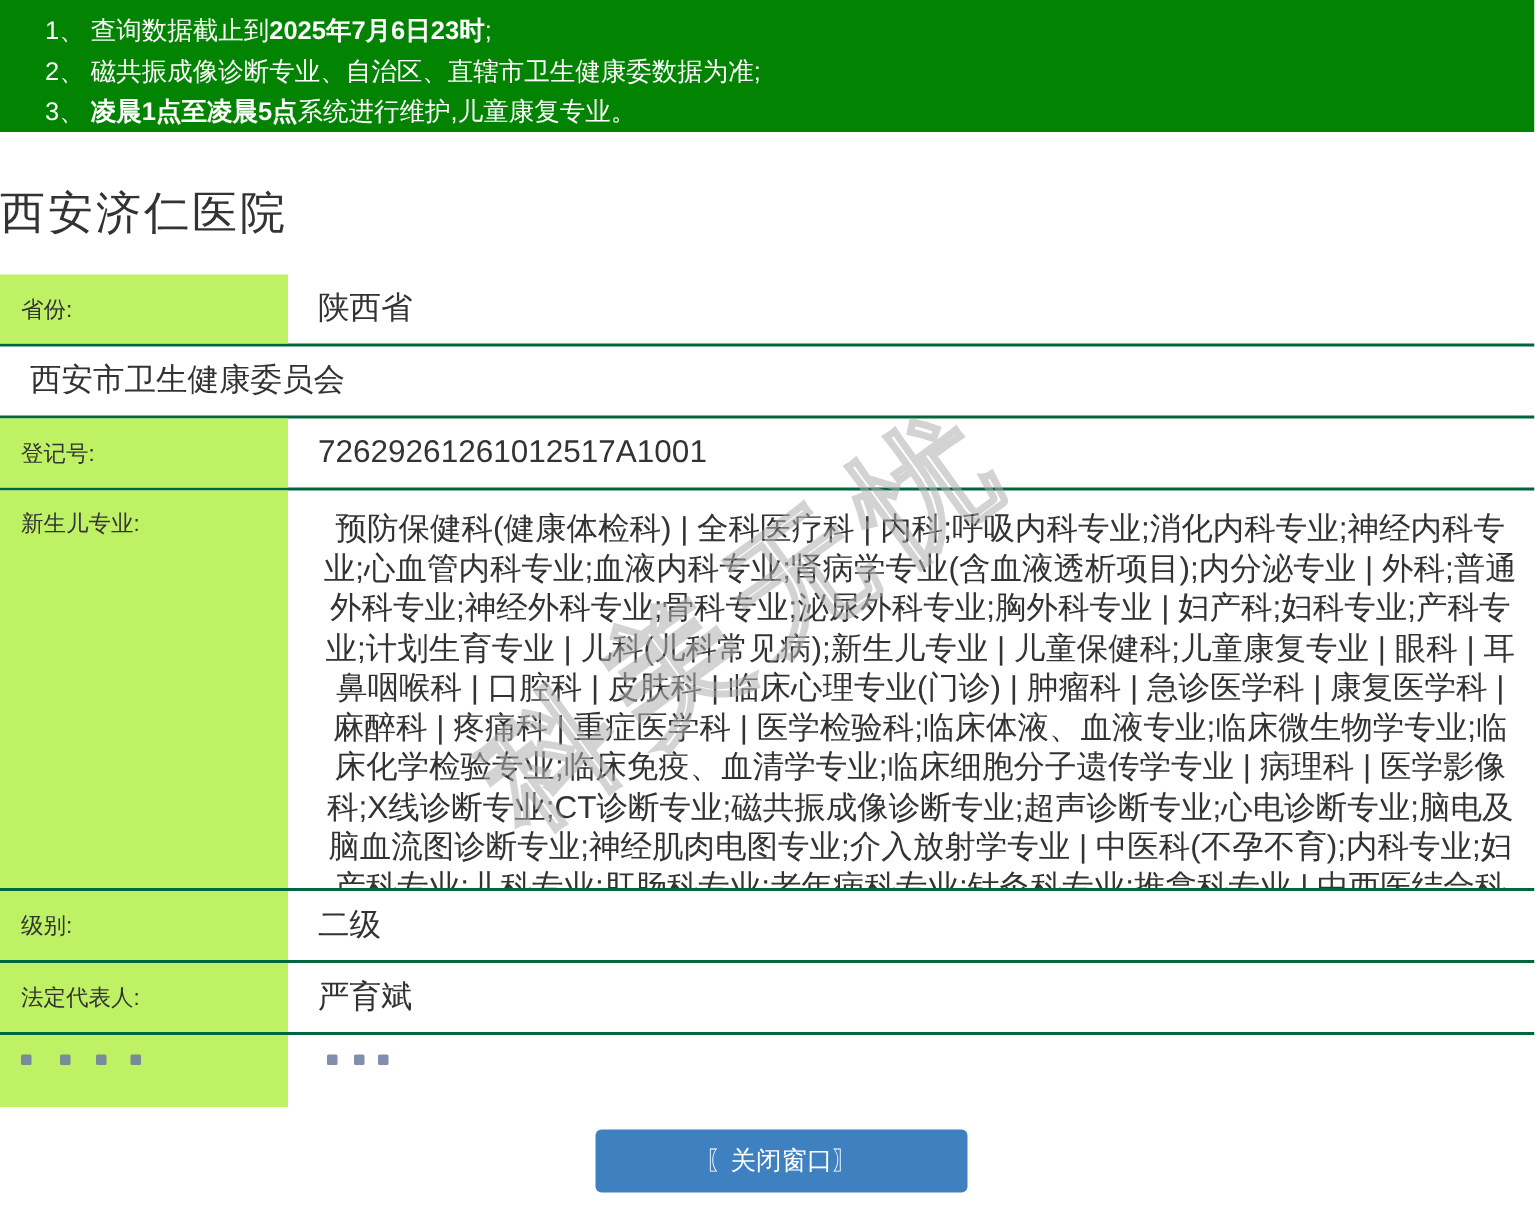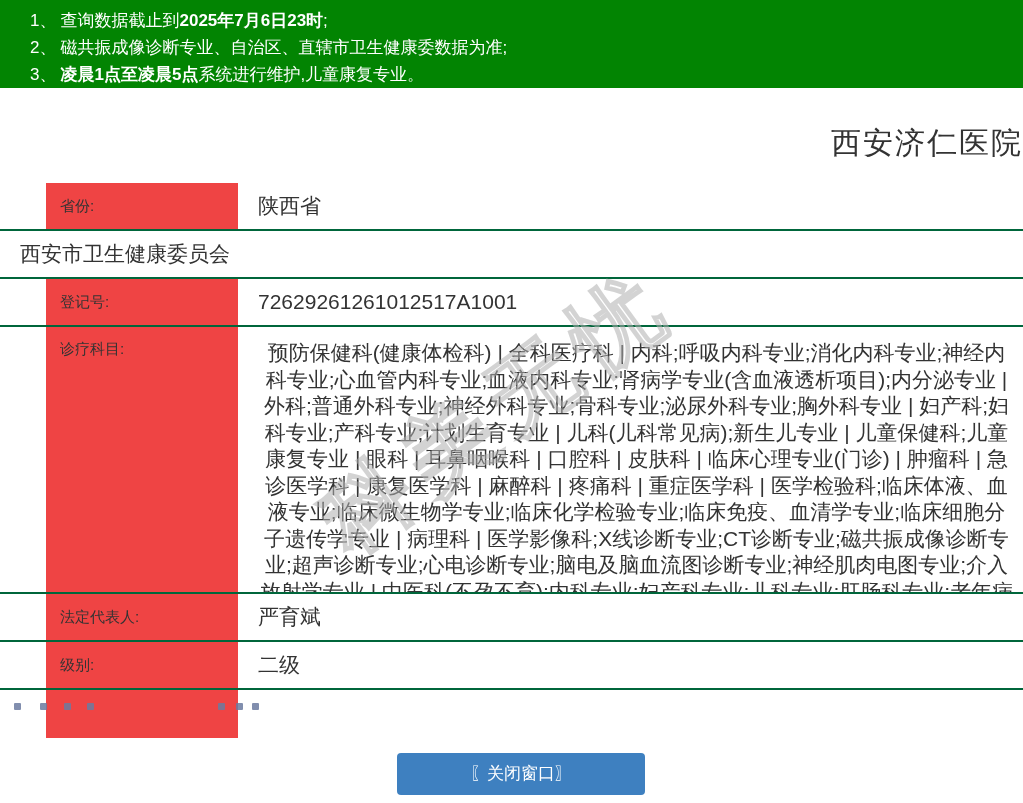--- a/index.html
+++ b/index.html
@@ -9,28 +9,28 @@
   }
   
   .notice{
     background:#028402;color:#fff;height:88px;box-sizing:border-box;
     padding:7px 0 0 30px;font-size:17px;
   }
   .notice-line{line-height:27px;white-space:nowrap;}
   .notice-line .num{margin-right:4px;}
   .notice-line .seg-bold{font-weight:bold;}
   
-  .title-wrap{height:95px;box-sizing:border-box;padding-top:38px;text-align:right;}
+  .title-wrap{height:95px;box-sizing:border-box;padding-top:38px;text-align:left;}
   .page-title{font-size:30px;line-height:34px;color:#333;font-weight:400;letter-spacing:2px;}
   
   .info-table{width:1023px;}
   .row{display:flex;border-bottom:2px solid #00663b;box-sizing:border-box;min-height:48px;}
   .row .label{
-    flex:none;width:192px;box-sizing:border-box;padding-left:14px;background:#ef4444;
-    font-size:15px;display:flex;align-items:center;margin-left:46px;
+    flex:none;width:192px;box-sizing:border-box;padding-left:14px;background:#bef264;
+    font-size:15px;display:flex;align-items:center;
   }
   .row .value{
     flex:1;box-sizing:border-box;padding:0 8px 0 20px;font-size:21px;line-height:26.5px;
     display:flex;align-items:center;
   }
   .row.tall{height:267px;}
   .row.tall .label{align-items:flex-start;padding-top:13px;}
   .row.tall .value{display:block;padding:13px 8px 13px 20px;overflow:hidden;text-align:center;}
   .row.clipped{height:19px;border-bottom:none;overflow:hidden;position:relative;}
   .row.clipped .label,.row.clipped .value{align-items:flex-start;}
@@ -77,32 +77,32 @@
     <div class="value">西安市卫生健康委员会</div>
   </div>
 
   <div class="row">
     <div class="label">登记号:</div>
     <div class="value">72629261261012517A1001</div>
   </div>
 
 
   <div class="row tall">
-    <div class="label">诊疗科目:</div>
+    <div class="label">新生儿专业:</div>
     <div class="value">预防保健科(健康体检科) | 全科医疗科 | 内科;呼吸内科专业;消化内科专业;神经内科专业;心血管内科专业;血液内科专业;肾病学专业(含血液透析项目);内分泌专业 | 外科;普通外科专业;神经外科专业;骨科专业;泌尿外科专业;胸外科专业 | 妇产科;妇科专业;产科专业;计划生育专业 | 儿科(儿科常见病);新生儿专业 | 儿童保健科;儿童康复专业 | 眼科 | 耳鼻咽喉科 | 口腔科 | 皮肤科 | 临床心理专业(门诊) | 肿瘤科 | 急诊医学科 | 康复医学科 | 麻醉科 | 疼痛科 | 重症医学科 | 医学检验科;临床体液、血液专业;临床微生物学专业;临床化学检验专业;临床免疫、血清学专业;临床细胞分子遗传学专业 | 病理科 | 医学影像科;X线诊断专业;CT诊断专业;磁共振成像诊断专业;超声诊断专业;心电诊断专业;脑电及脑血流图诊断专业;神经肌肉电图专业;介入放射学专业 | 中医科(不孕不育);内科专业;妇产科专业;儿科专业;肛肠科专业;老年病科专业;针灸科专业;推拿科专业 | 中西医结合科******</div>
+  </div>
+
+  <div class="row">
+    <div class="label">级别:</div>
+    <div class="value">二级</div>
   </div>
 
   <div class="row">
     <div class="label">法定代表人:</div>
     <div class="value">严育斌</div>
-  </div>
-
-  <div class="row">
-    <div class="label">级别:</div>
-    <div class="value">二级</div>
   </div>
 
   <div class="row clipped">
     <div class="label"></div>
     <div class="value"></div>
     <i class="m" style="left:14px"></i>
     <i class="m" style="left:40px"></i>
     <i class="m" style="left:64px"></i>
     <i class="m" style="left:87px"></i>
     <i class="m" style="left:218px"></i>

